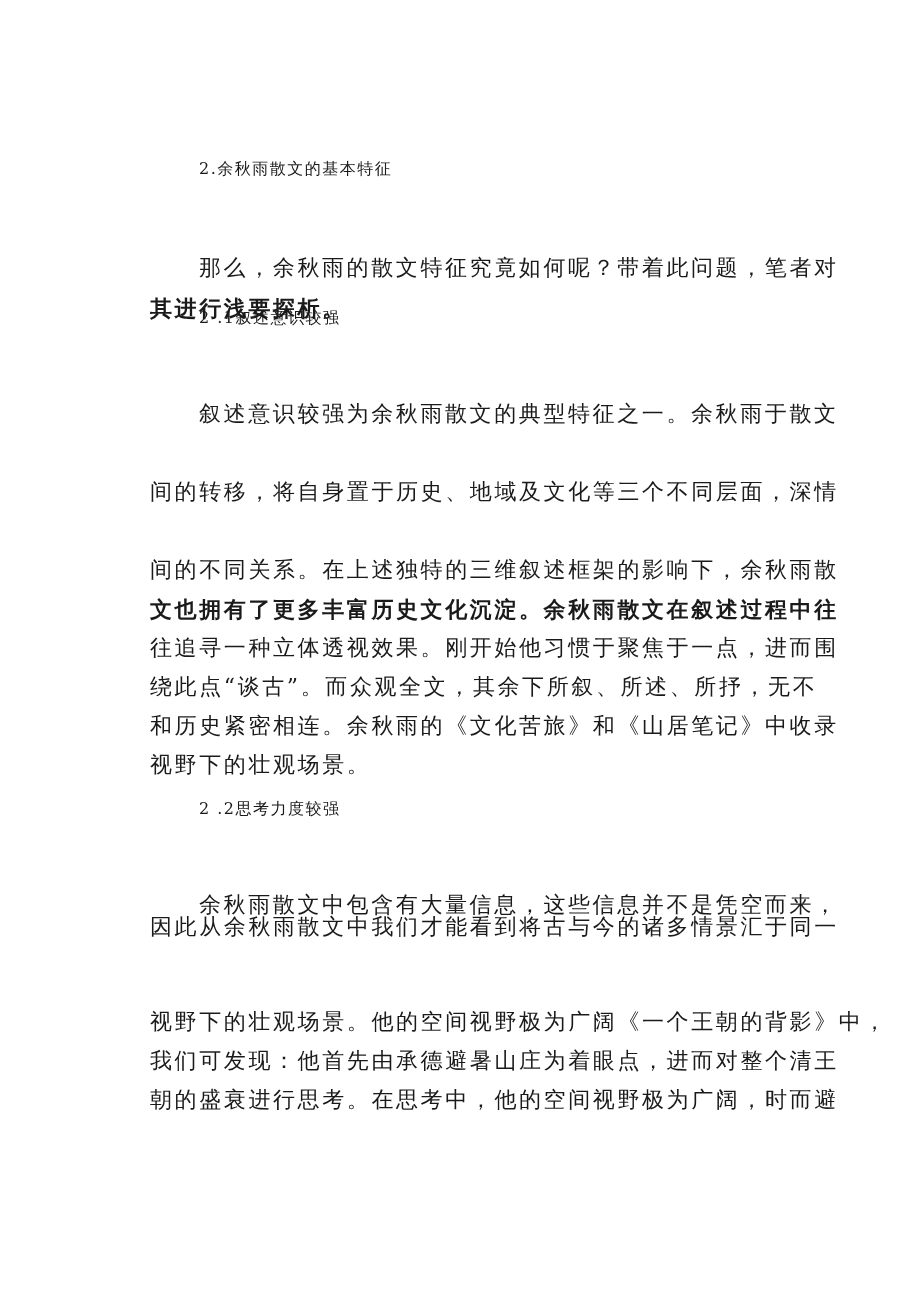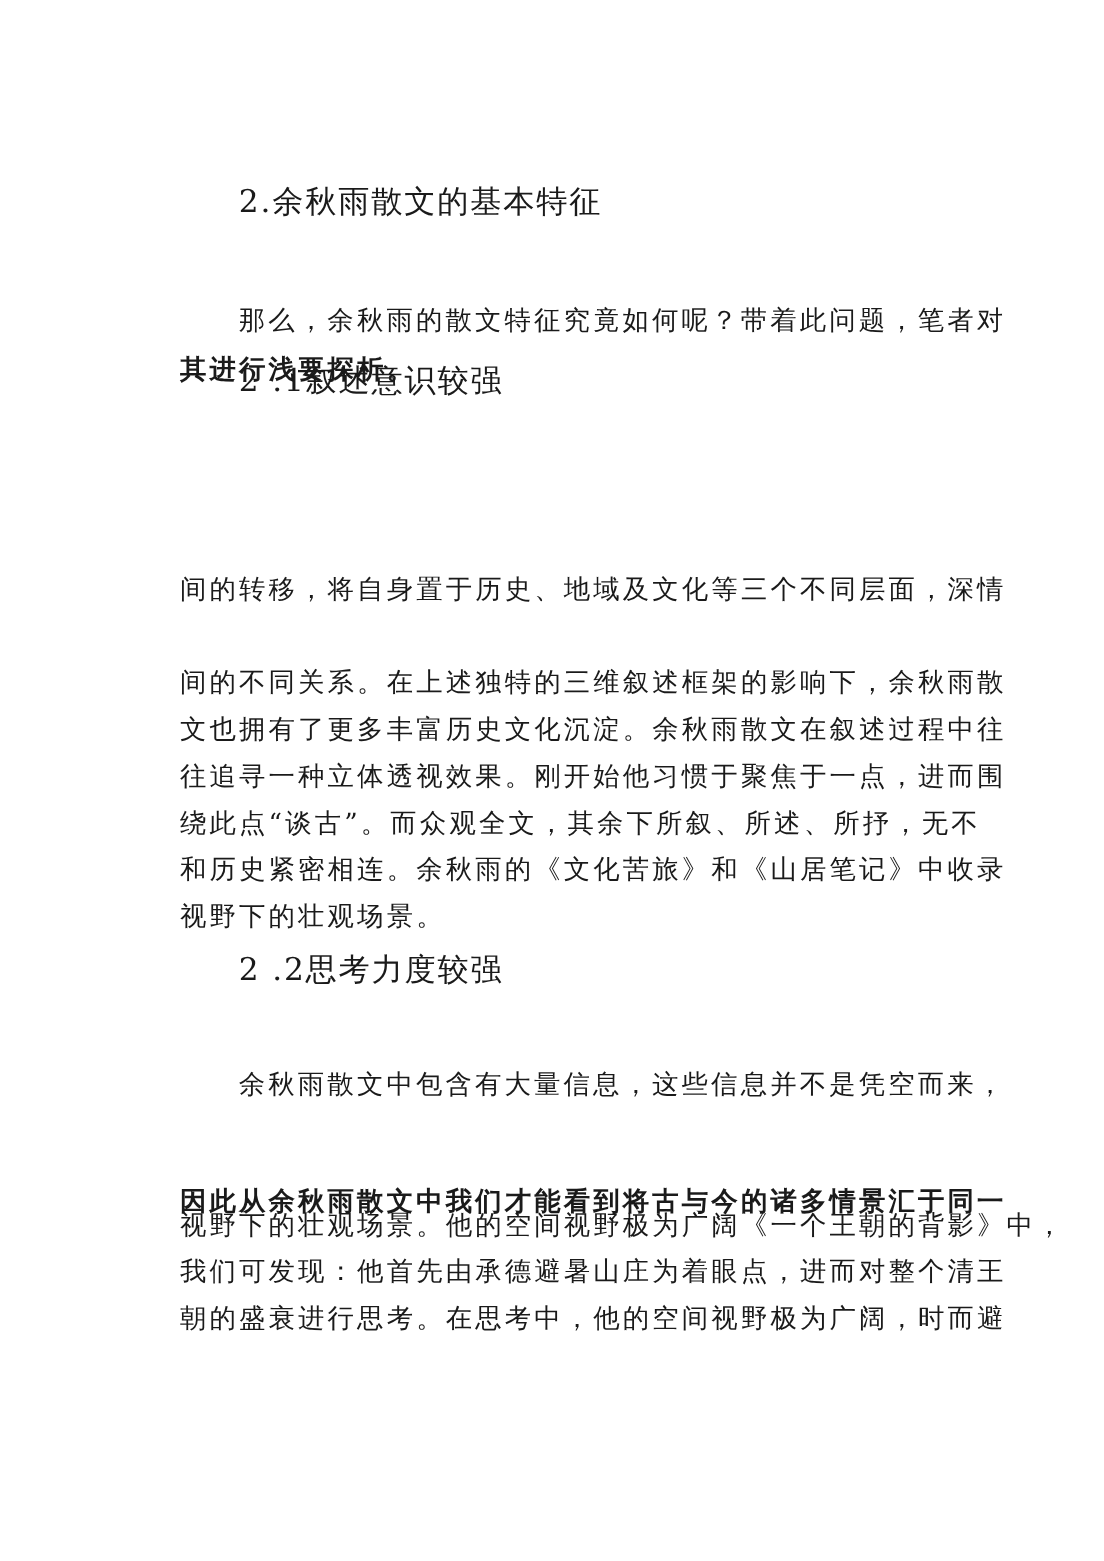--- a/index.html
+++ b/index.html
@@ -3,43 +3,44 @@
 <meta charset="utf-8">
 <style>
   html, body { margin: 0; padding: 0; background: #ffffff; }
   body { width: 920px; height: 1301px; position: relative; overflow: hidden;
          font-family: "DejaVu Serif", "Liberation Serif", serif; color: #1a1a1a; }
   .page { position: absolute; left: 0; top: 0; width: 920px; height: 1301px; }
   .line { position: absolute; left: 150px; width: 650px; font-size: 22px; line-height: 30px;
           white-space: nowrap; letter-spacing: 2.6px; text-align: justify; text-align-last: justify; margin-top: 40px; }
   .indent { left: 199px; width: 601px; }
   .last { text-align-last: left; }
-  .heading { position: absolute; left: 199px; font-size: 26px; line-height: 30px; white-space: nowrap; letter-spacing: 1.5px; }
+  .heading { position: absolute; left: 199px; font-size: 16px; line-height: 30px; white-space: nowrap; letter-spacing: 1.5px; }
 </style>
 </head>
 <body>
 
 <div class="page">
 
   <div class="heading" style="top:154px;">2.余秋雨散文的基本特征</div>
 
   <div class="line indent" style="top:213px;">那么，余秋雨的散文特征究竟如何呢？带着此问题，笔者对</div>
   <div class="line last" style="top:253px;font-weight:bold;">其进行浅要探析。</div>
 
   <div class="heading" style="top:303px;">2 .1叙述意识较强</div>
 
+  <div class="line indent" style="top:359px;">叙述意识较强为余秋雨散文的典型特征之一。余秋雨于散文</div>
   <div class="line" style="top:437px;">间的转移，将自身置于历史、地域及文化等三个不同层面，深情</div>
   <div class="line" style="top:515px;">间的不同关系。在上述独特的三维叙述框架的影响下，余秋雨散</div>
-  <div class="line" style="top:554px;">文也拥有了更多丰富历史文化沉淀。余秋雨散文在叙述过程中往</div>
+  <div class="line" style="top:554px;font-weight:bold;">文也拥有了更多丰富历史文化沉淀。余秋雨散文在叙述过程中往</div>
   <div class="line" style="top:593px;">往追寻一种立体透视效果。刚开始他习惯于聚焦于一点，进而围</div>
   <div class="line" style="top:632px;">绕此点“谈古”。而众观全文，其余下所叙、所述、所抒，无不</div>
   <div class="line" style="top:671px;">和历史紧密相连。余秋雨的《文化苦旅》和《山居笔记》中收录</div>
   <div class="line last" style="top:710px;">视野下的壮观场景。</div>
 
   <div class="heading" style="top:794px;">2 .2思考力度较强</div>
 
   <div class="line indent" style="top:850px;">余秋雨散文中包含有大量信息，这些信息并不是凭空而来，</div>
-  <div class="line" style="top:946px;font-weight:bold;">因此从余秋雨散文中我们才能看到将古与今的诸多情景汇于同一</div>
+  <div class="line" style="top:872px;">因此从余秋雨散文中我们才能看到将古与今的诸多情景汇于同一</div>
   <div class="line" style="top:967px;">视野下的壮观场景。他的空间视野极为广阔《一个王朝的背影》中，</div>
   <div class="line" style="top:1006px;">我们可发现：他首先由承德避暑山庄为着眼点，进而对整个清王</div>
   <div class="line" style="top:1045px;">朝的盛衰进行思考。在思考中，他的空间视野极为广阔，时而避</div>
 
 </div>
 
 </body></html>

